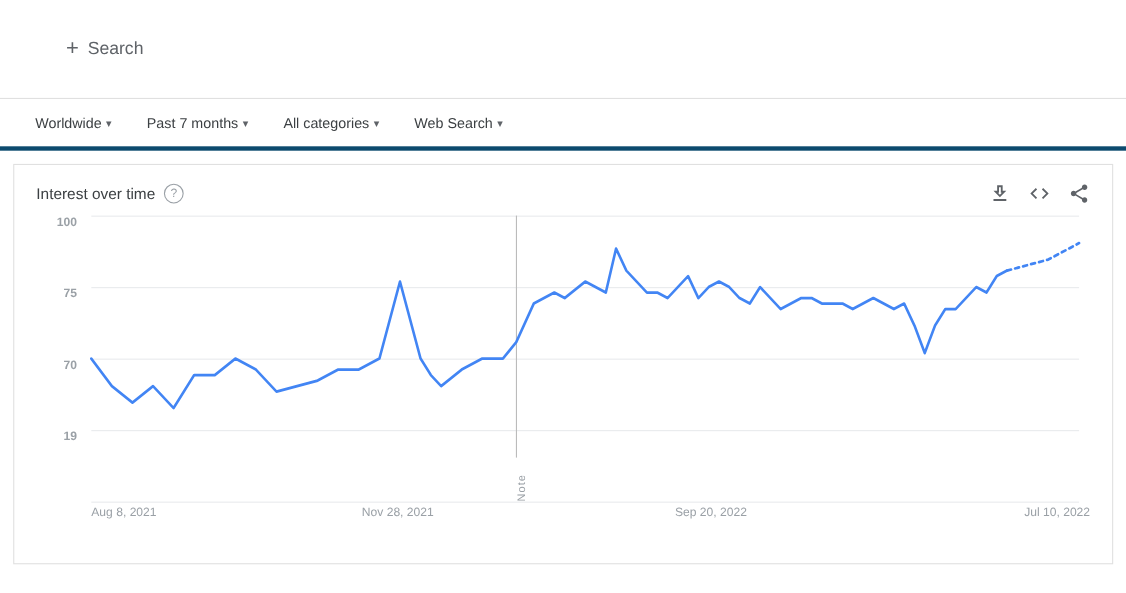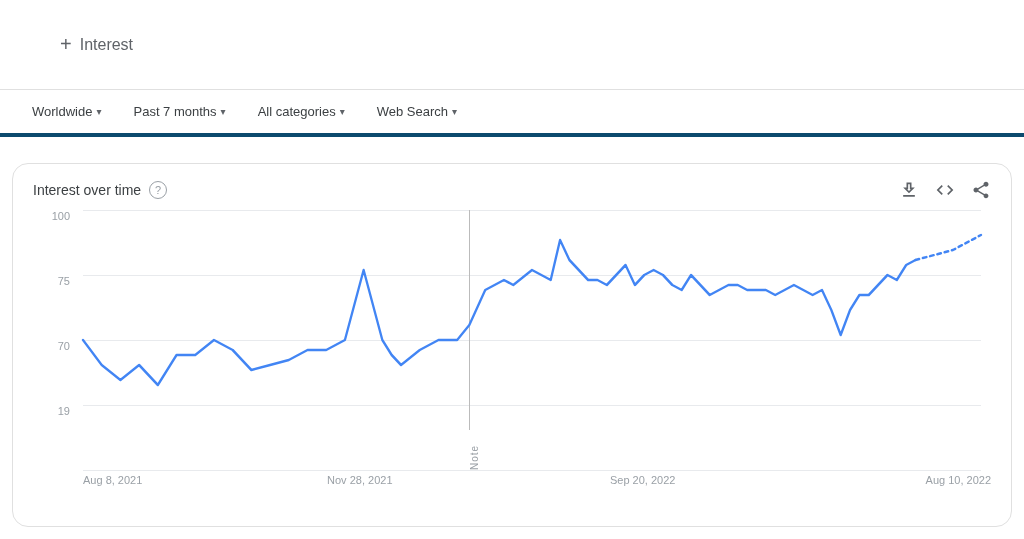--- a/index.html
+++ b/index.html
@@ -69,23 +69,23 @@
       color: #3c4043;
       cursor: pointer;
       border-radius: 4px;
     }
     .filter-btn .chevron {
       font-size: 10px;
       color: #5f6368;
     }
 
     .chart-section {
-      margin: 26px 12px;
+      margin: 12px 12px;
       border: 1px solid #e0e0e0;
-      border-radius: 16px;
+      border-radius: 0;
       padding: 16px 20px;
       background: #fff;
     }
     .chart-header {
       display: flex;
       justify-content: space-between;
       align-items: center;
       margin-bottom: 10px;
     }
     .chart-title {
@@ -141,20 +141,21 @@
       width: 45px;
       display: flex;
       flex-direction: column;
       justify-content: space-between;
       align-items: flex-end;
       padding-right: 8px;
     }
     .y-label {
       font-size: 11px;
       color: #9aa0a6;
+      font-weight: bold;
     }
 
     .grid-lines {
       position: absolute;
       left: 0;
       right: 0;
       top: 0;
       bottom: 0;
     }
     .grid-line {
@@ -206,21 +207,21 @@
       height: 100%;
       overflow: visible;
     }
   </style>
 </head>
 <body>
 
 <div class="header">
   <div class="compare-section">
     <span class="plus">+</span>
-    <span>Interest</span>
+    <span>Search</span>
   </div>
 </div>
 
 <div class="filters">
   <button class="filter-btn">
     <span>Worldwide</span>
     <span class="chevron">▾</span>
   </button>
   <button class="filter-btn">
     <span>Past 7 months</span>
@@ -359,16 +360,16 @@
             950,30
             960,25
           "></polyline>
       </svg>
     </div>
 
     <div class="x-axis">
       <span class="x-label" style="margin-left:0; transform:none;">Aug 8, 2021</span>
       <span class="x-label">Nov 28, 2021</span>
       <span class="x-label">Sep 20, 2022</span>
-      <span class="x-label" style="transform:none; margin-right:0;">Aug 10, 2022</span>
+      <span class="x-label" style="transform:none; margin-right:0;">Jul 10, 2022</span>
     </div>
   </div>
 </div>
 
 </body></html>

